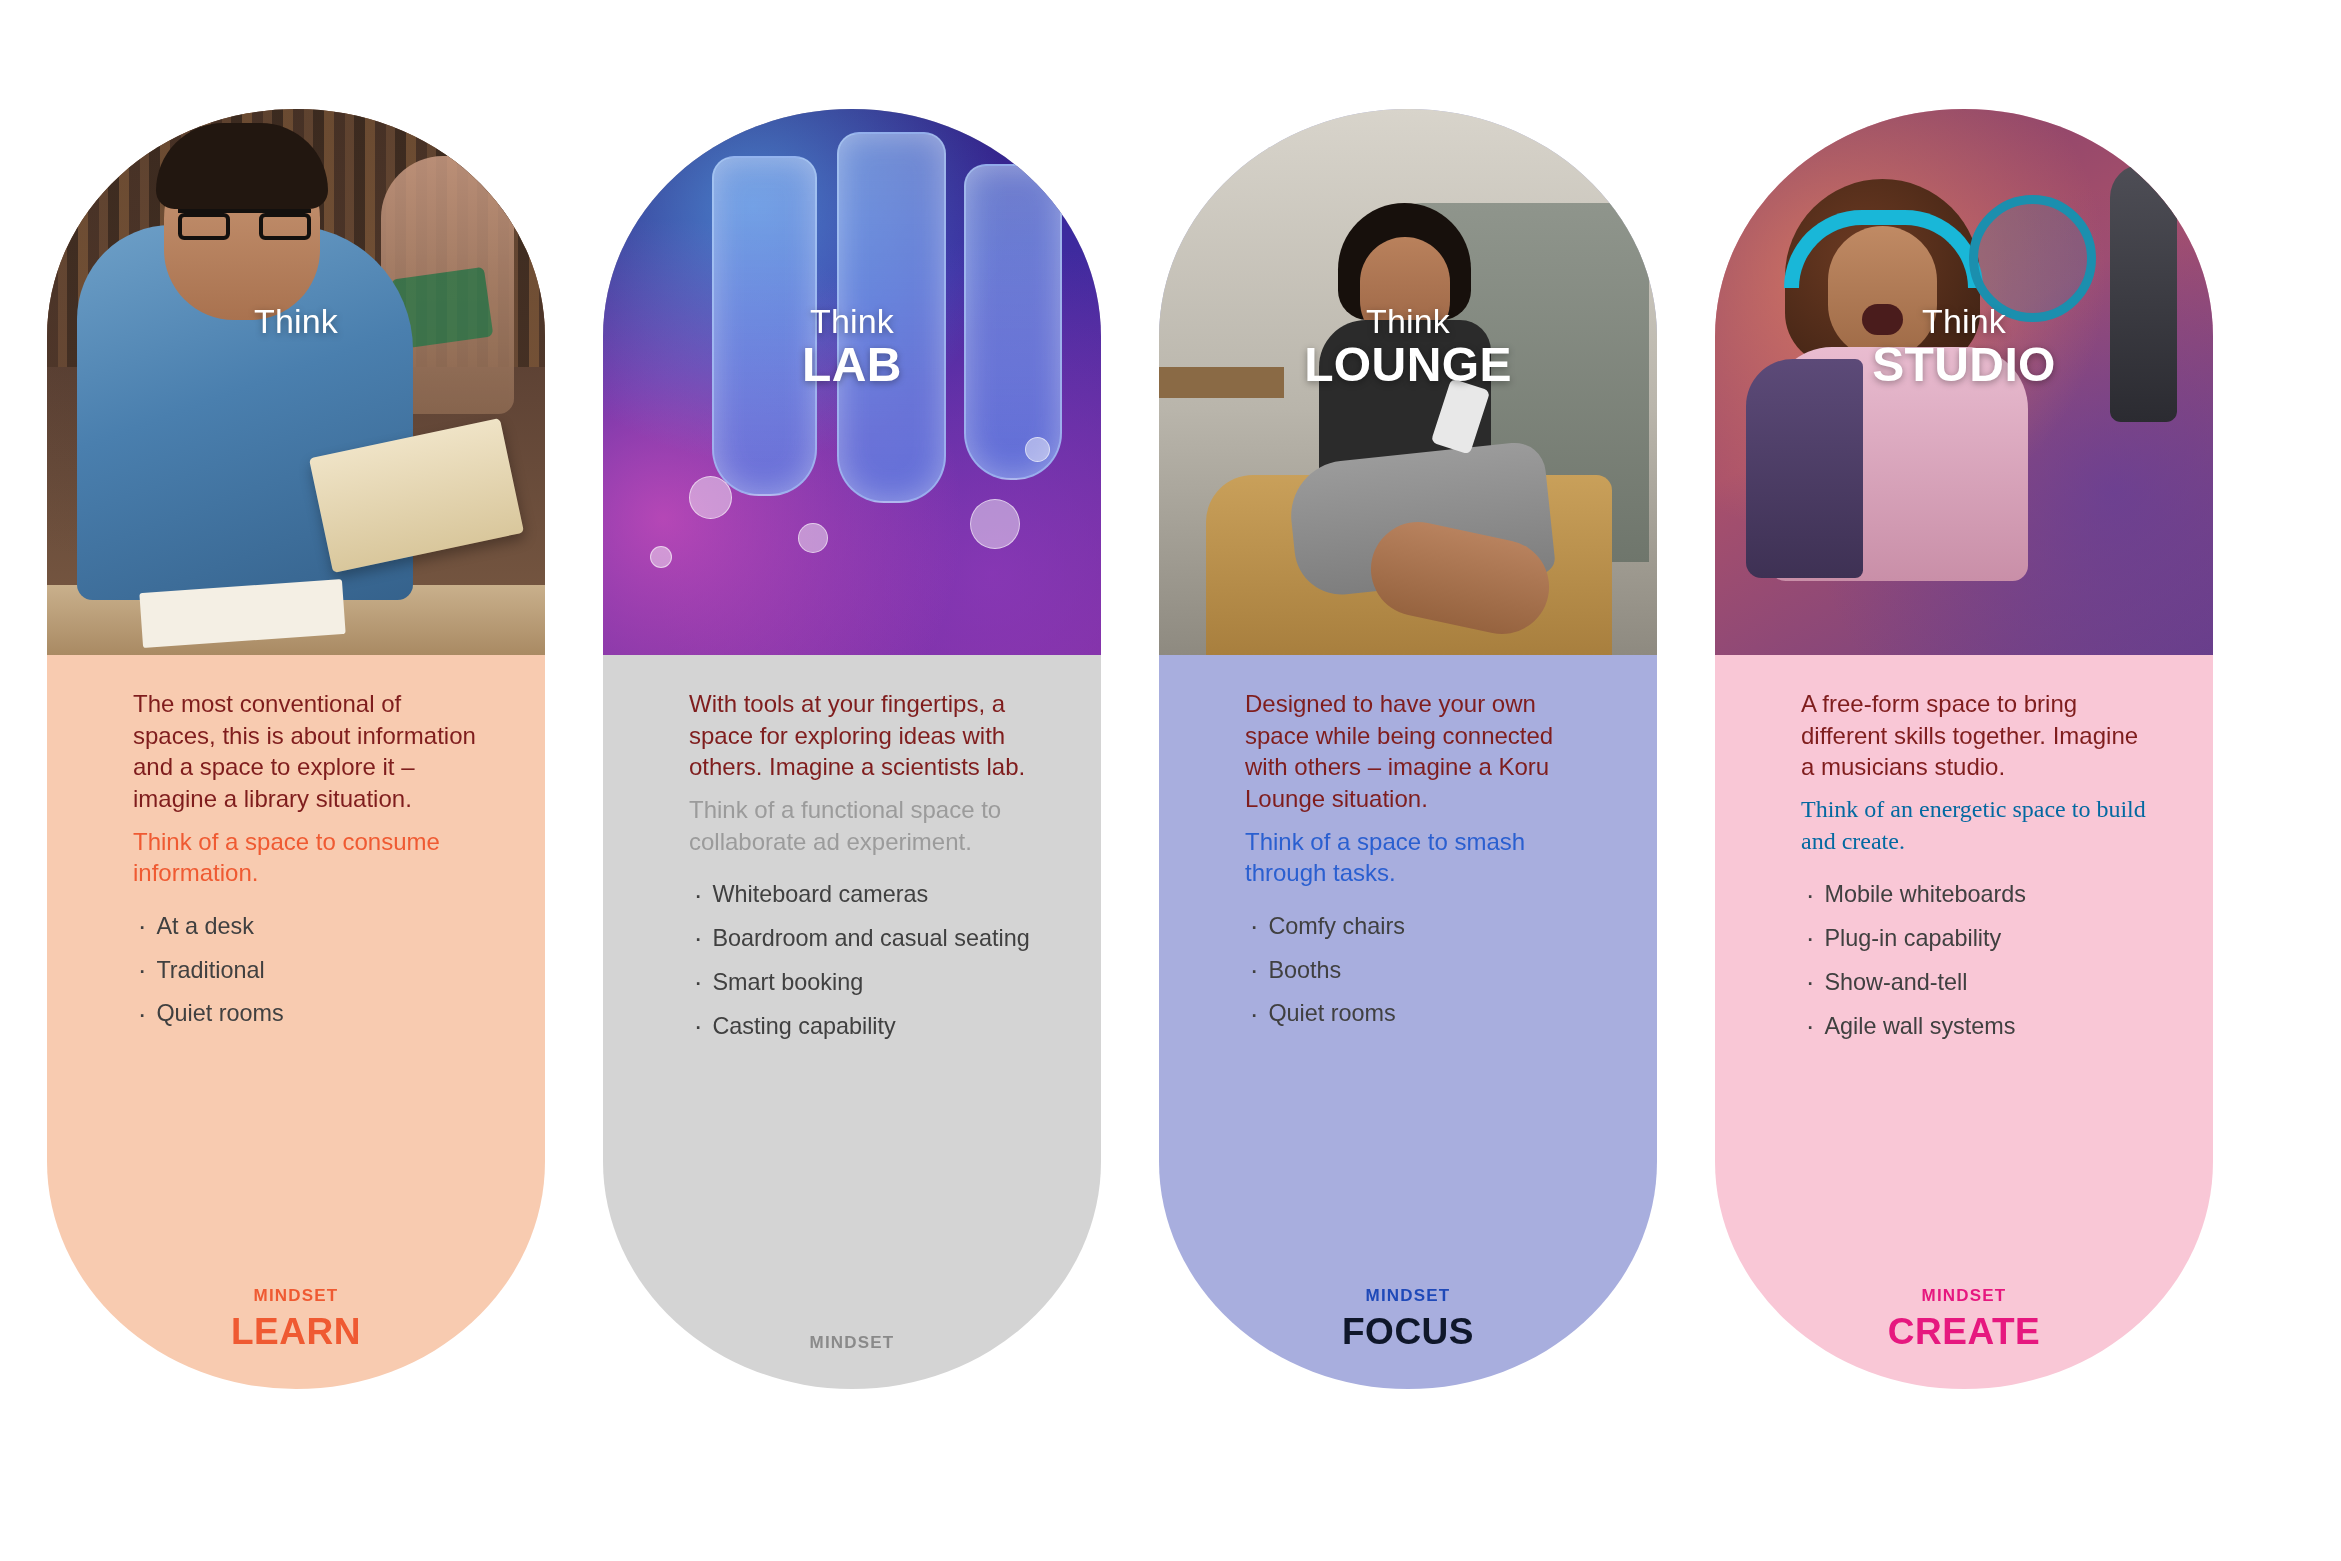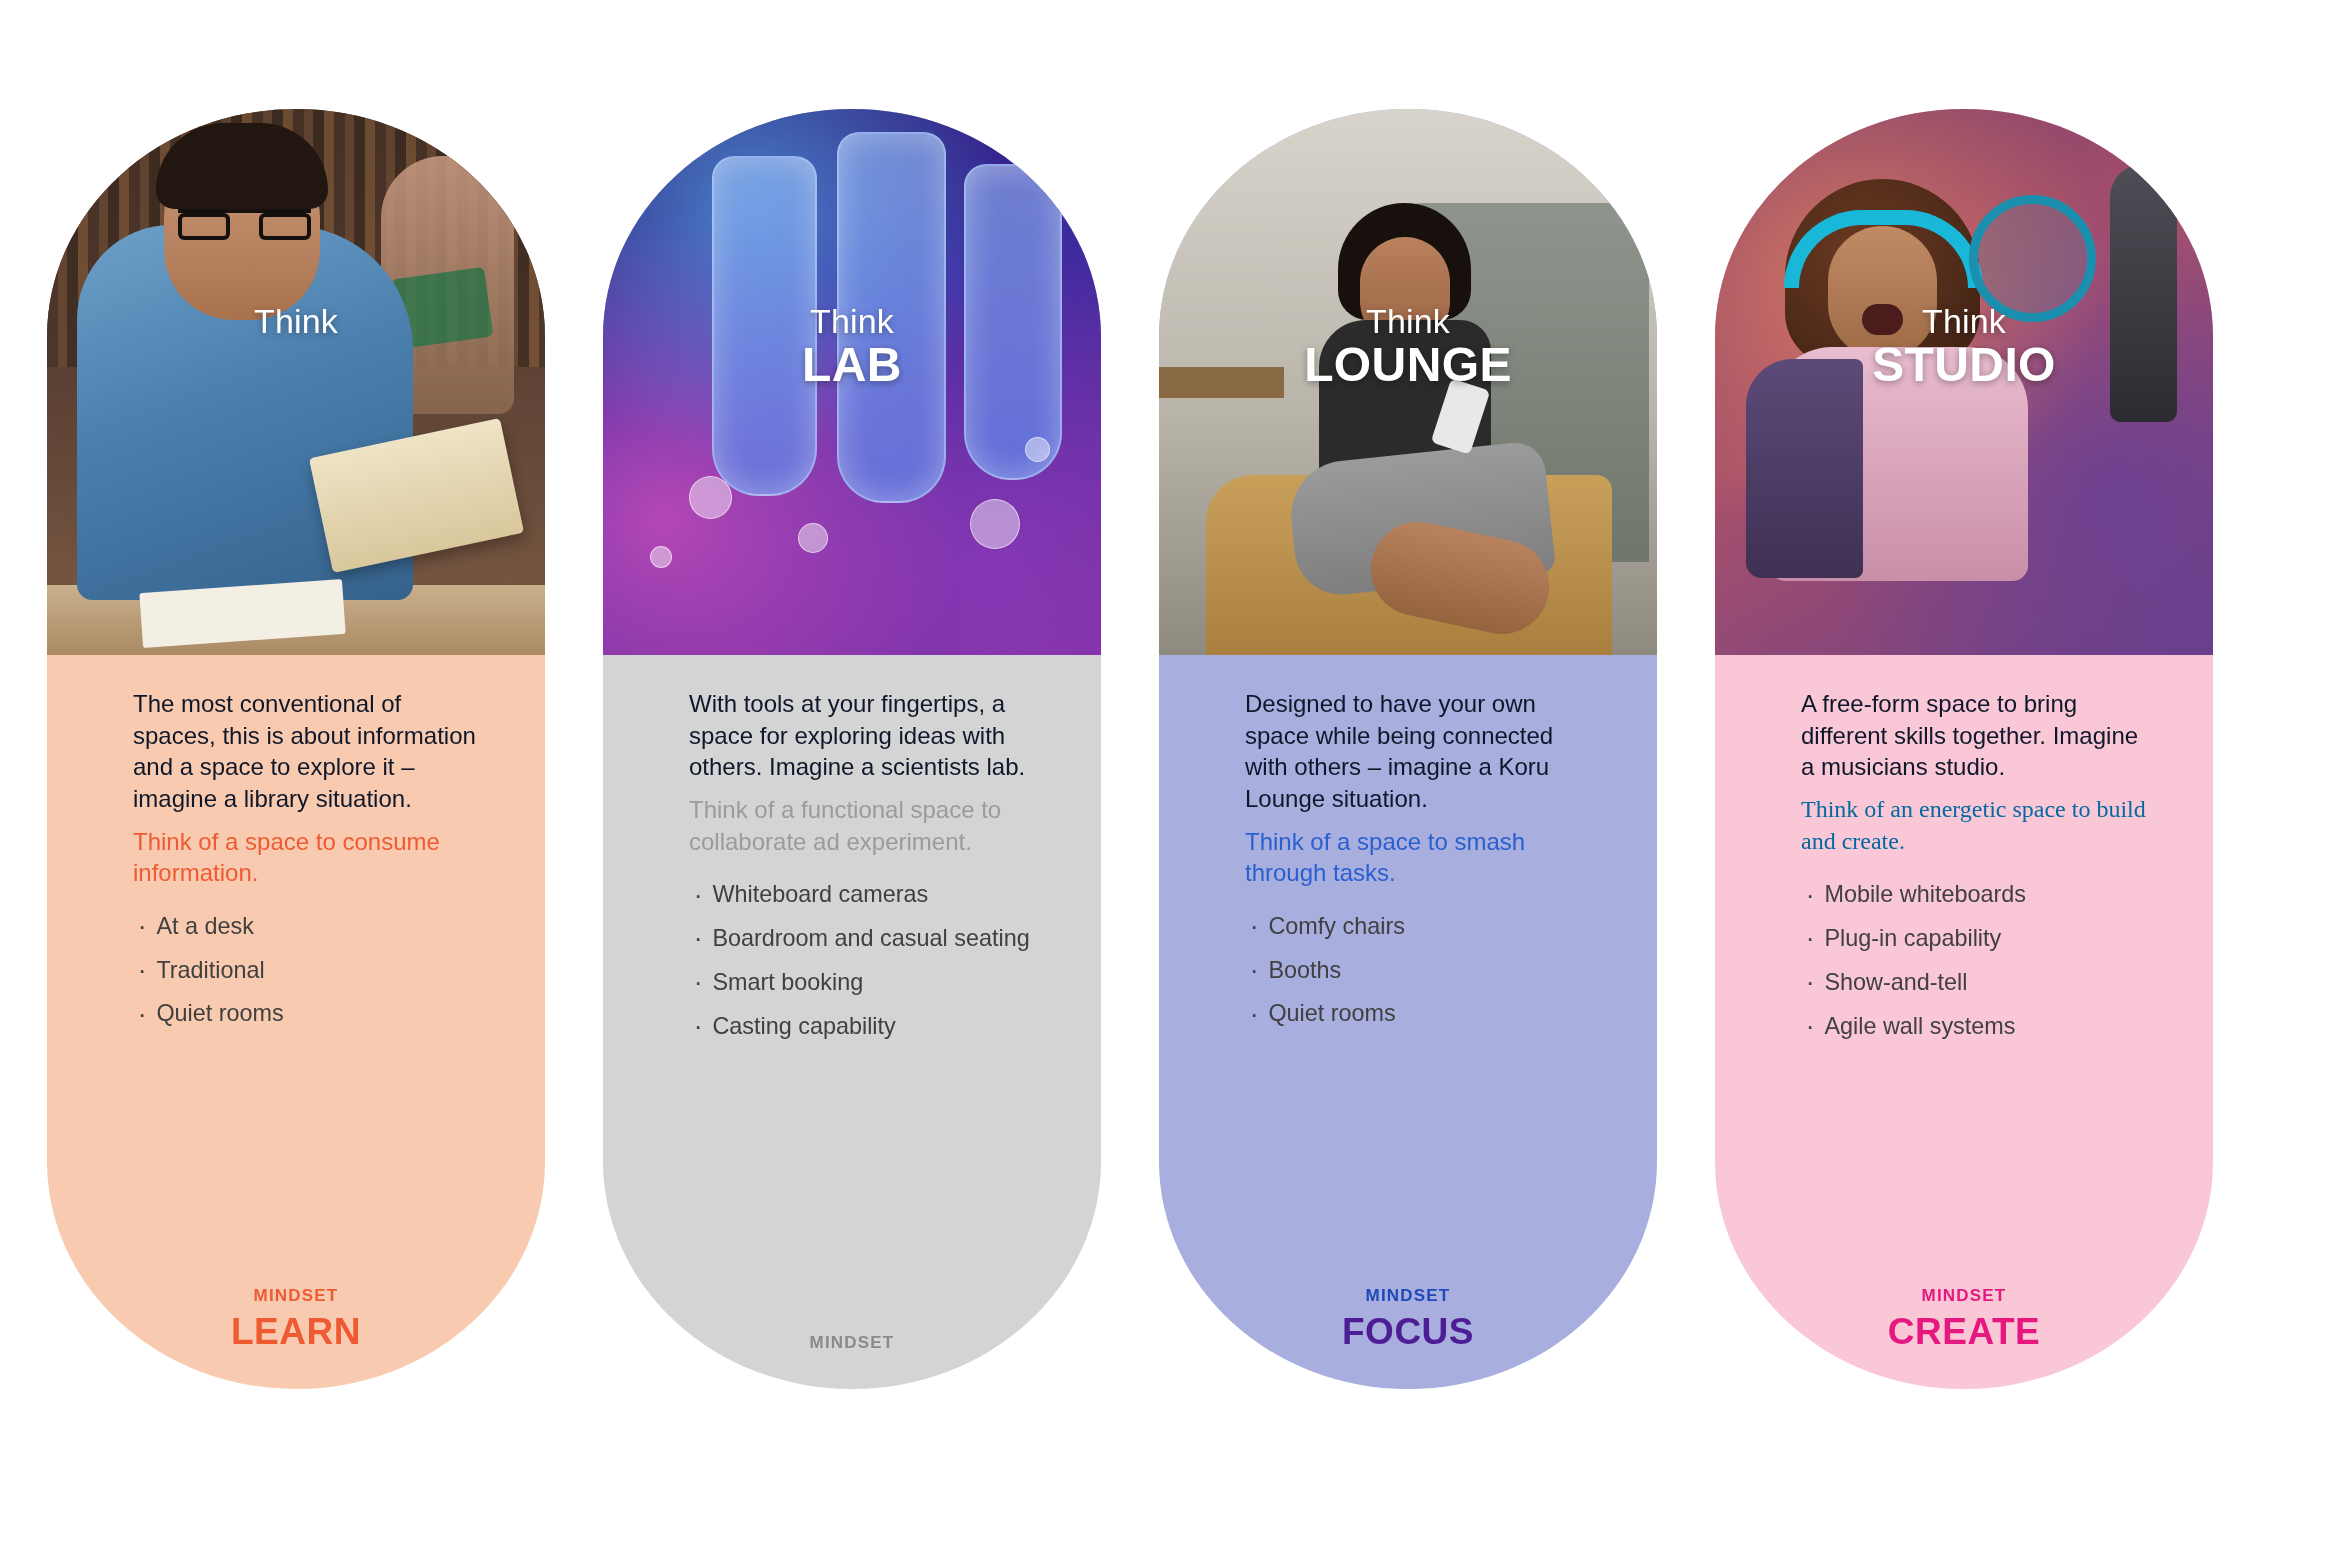--- a/index.html
+++ b/index.html
@@ -71,21 +71,21 @@
     margin-top: 3.1px;
   }
   .card-body {
     flex: 1;
     padding: 33px 64px 0 86px;
     box-sizing: border-box;
   }
   .lead {
     font-size: 24px;
     line-height: 1.32;
-    color: #0f172a;
+    color: #7f1d1d;
     margin: 0 0 0 0;
     font-weight: 400;
   }
   .accent {
     font-size: 24px;
     line-height: 1.32;
     margin: 11px 0 0 0;
     font-weight: 400;
   }
   ul.features {
@@ -223,21 +223,21 @@
   .bub {
     position: absolute; border-radius: 50%;
     background: rgba(255,255,255,.45);
     border: 1.6px solid rgba(255,255,255,.55);
   }
 
   
   .c-lounge { background: #a8aede; }
   .c-lounge .accent { color: #2a5fd0; }
   .c-lounge .mindset-label { color: #1f49b8; }
-  .c-lounge .mindset-word { color: #4c1d95; }
+  .c-lounge .mindset-word { color: #0f172a; }
   .ph-lounge {
     background: linear-gradient(180deg, #d8d4cb 0%, #b9b5ab 55%, #8e8a80 100%);
   }
   .lo-sofa {
     position: absolute; right: 7.8px; top: 94px; width: 258px; height: 359px;
     background: linear-gradient(180deg, #8f958c, #6f766c);
     border-radius: 31px 31px 0 0;
   }
   .lo-sofa2 {
     position: absolute; left: 47px; bottom: 0; width: 406px; height: 180px;

